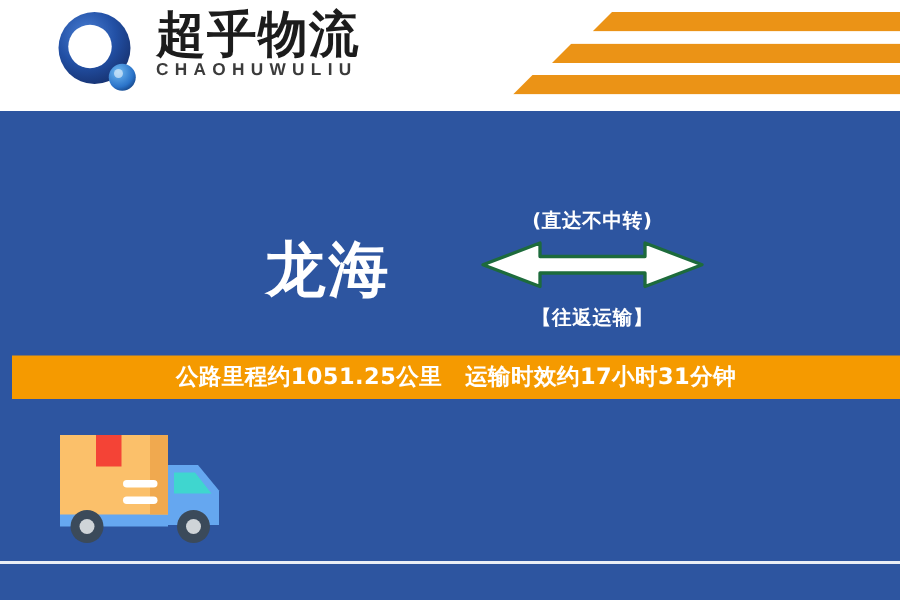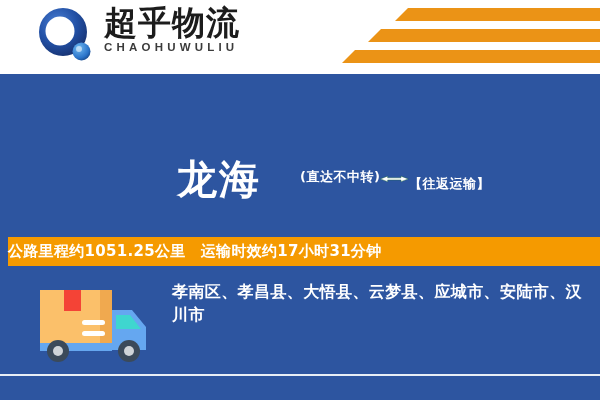--- a/index.html
+++ b/index.html
@@ -112,21 +112,21 @@
     white-space: nowrap;
   }
   .city.origin { text-align: center; padding-left: 28px; box-sizing: border-box; }
   .city.dest   { text-align: left; padding-left: 14px; box-sizing: border-box; }
 
   .arrow-group {
     width: 190px;
     position: relative;
     height: 108px;
     display: flex;
-    flex-direction: row;
+    flex-direction: column;
     align-items: center;
     justify-content: center;
   }
   .arrow-note {
     font-family: "DejaVu Sans", "Liberation Sans", sans-serif;
     font-size: 13px;
     font-weight: bold;
     color: #ffffff;
     white-space: nowrap;
     letter-spacing: 0.5px;
@@ -138,21 +138,21 @@
   
   .dist-bar {
     position: absolute;
     left: 8px;
     top: 163px;
     width: 592px;
     height: 29px;
     background: #f59a00;
     display: flex;
     align-items: center;
-    justify-content: flex-start;
+    justify-content: center;
   }
   .dist-text {
     font-family: "DejaVu Sans", "Liberation Sans", sans-serif;
     font-size: 15px;
     font-weight: bold;
     color: #ffffff;
     white-space: pre;
     letter-spacing: 0.3px;
   }
 
@@ -277,19 +277,18 @@
           <rect x="54" y="49" width="23" height="5" rx="2.5" fill="#ffffff"></rect>
 
           <path d="M88 33 L102 33 L113 47 L88 47 Z" fill="#3fd6cf"></path>
 
           <circle cx="30" cy="69" r="11" fill="#3b4a5a"></circle>
           <circle cx="30" cy="69" r="5" fill="#cfd4d8"></circle>
           <circle cx="101" cy="69" r="11" fill="#3b4a5a"></circle>
           <circle cx="101" cy="69" r="5" fill="#cfd4d8"></circle>
         </svg>
       </div>
-      <div class="coverage-text">孝南区、孝昌县、大悟县、云梦县、应城市、安陆市、汉川市</div>
     </div>
 
     <div class="bottom-rule"></div>
   </div>
 
 </div>
 
 </body></html>

